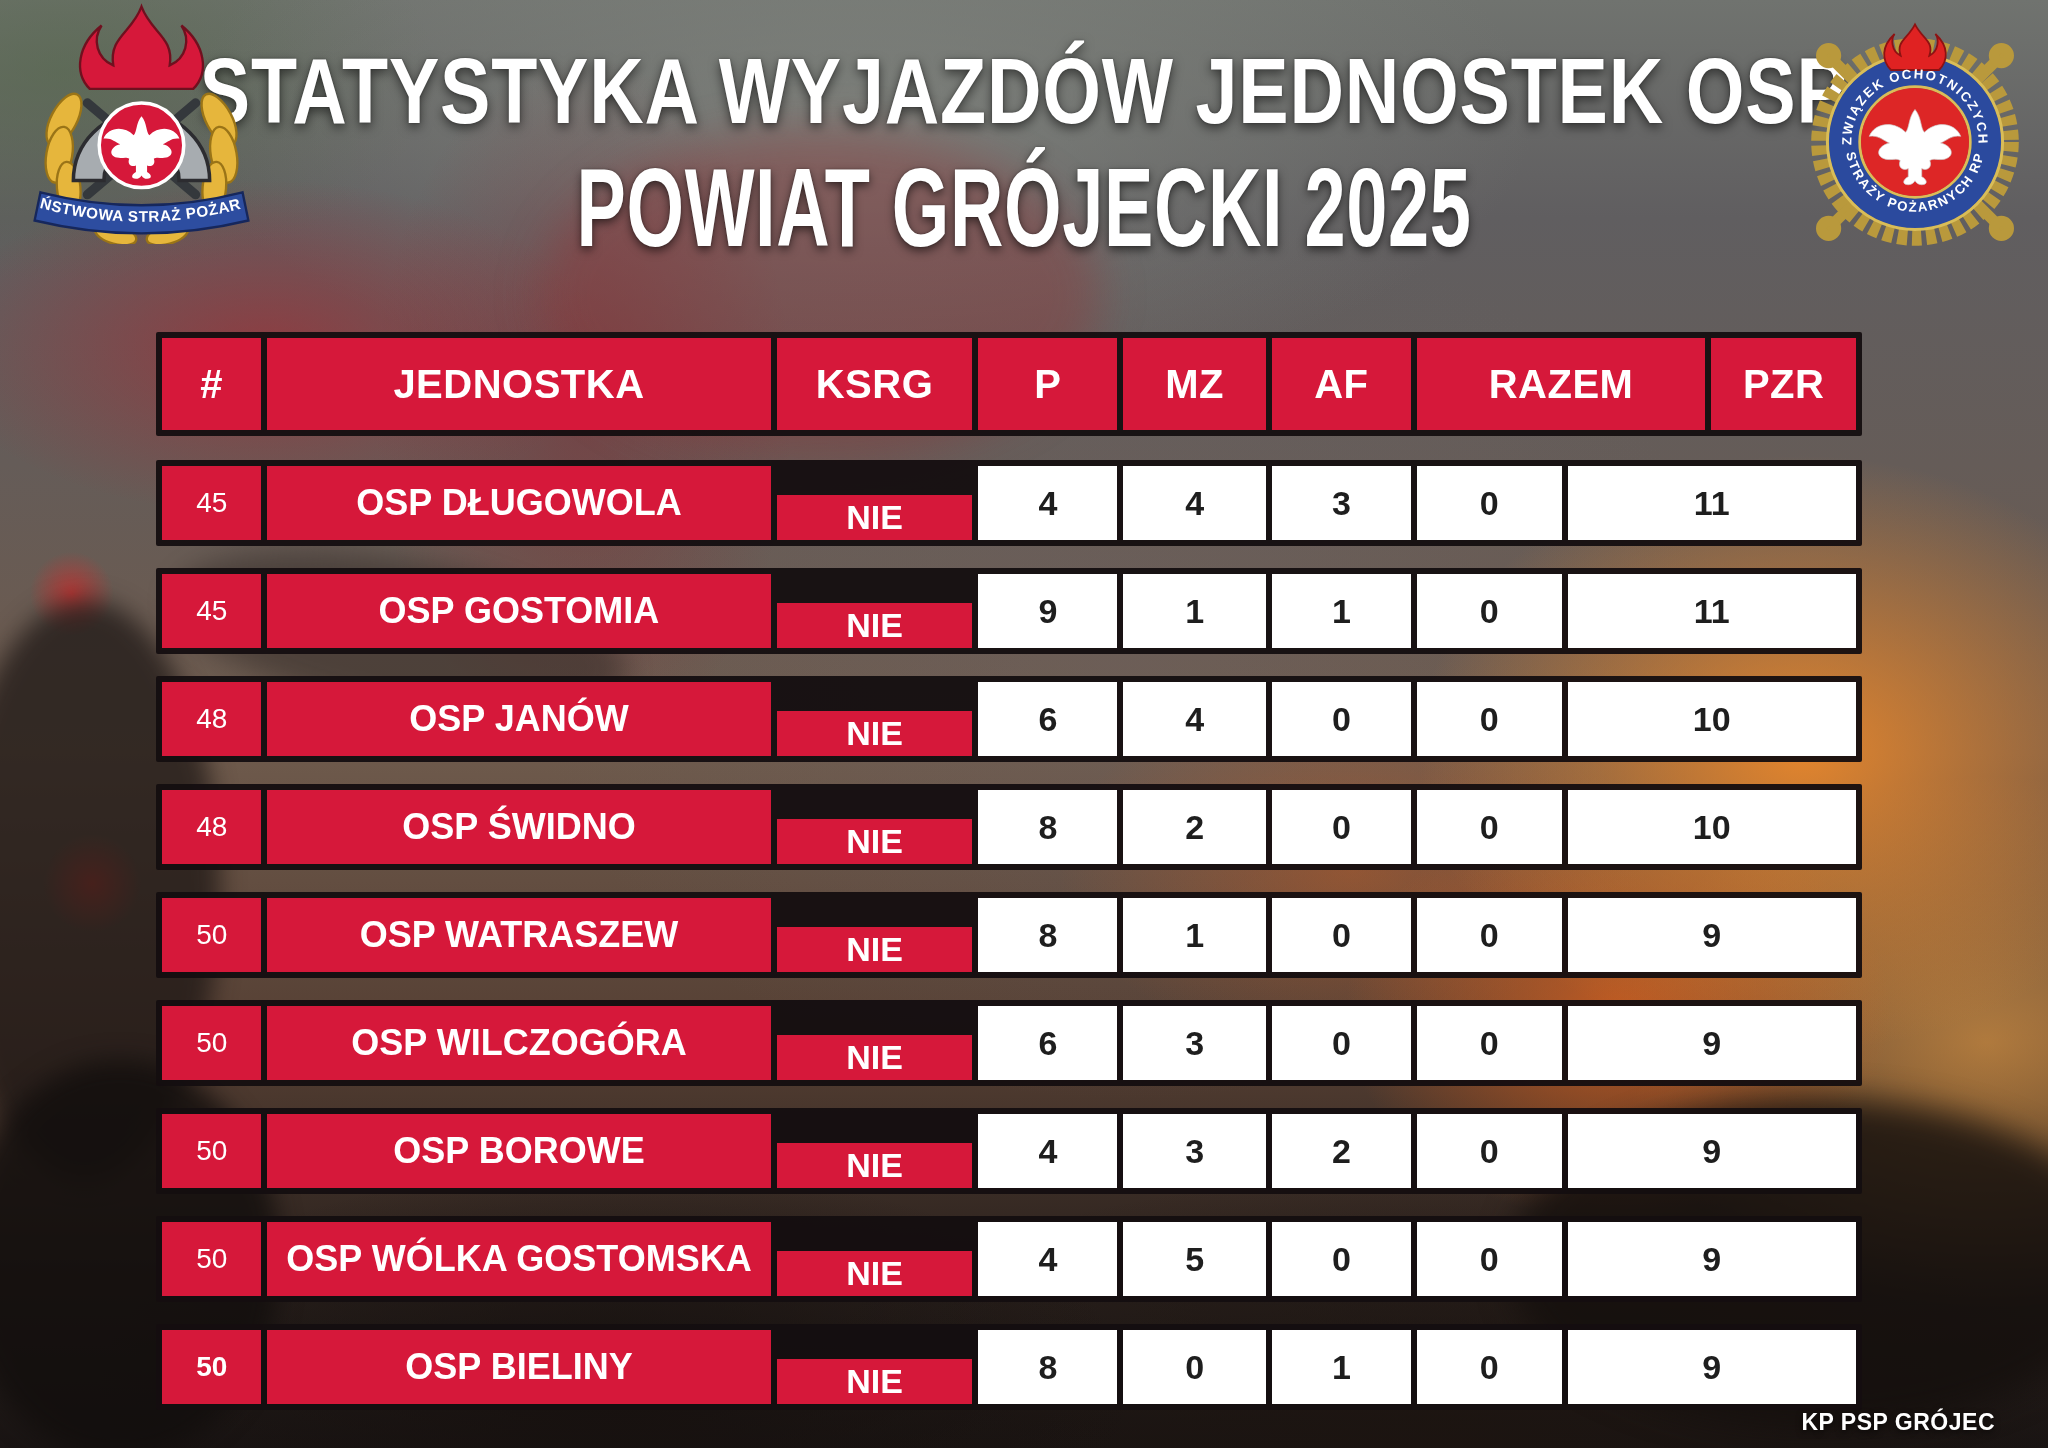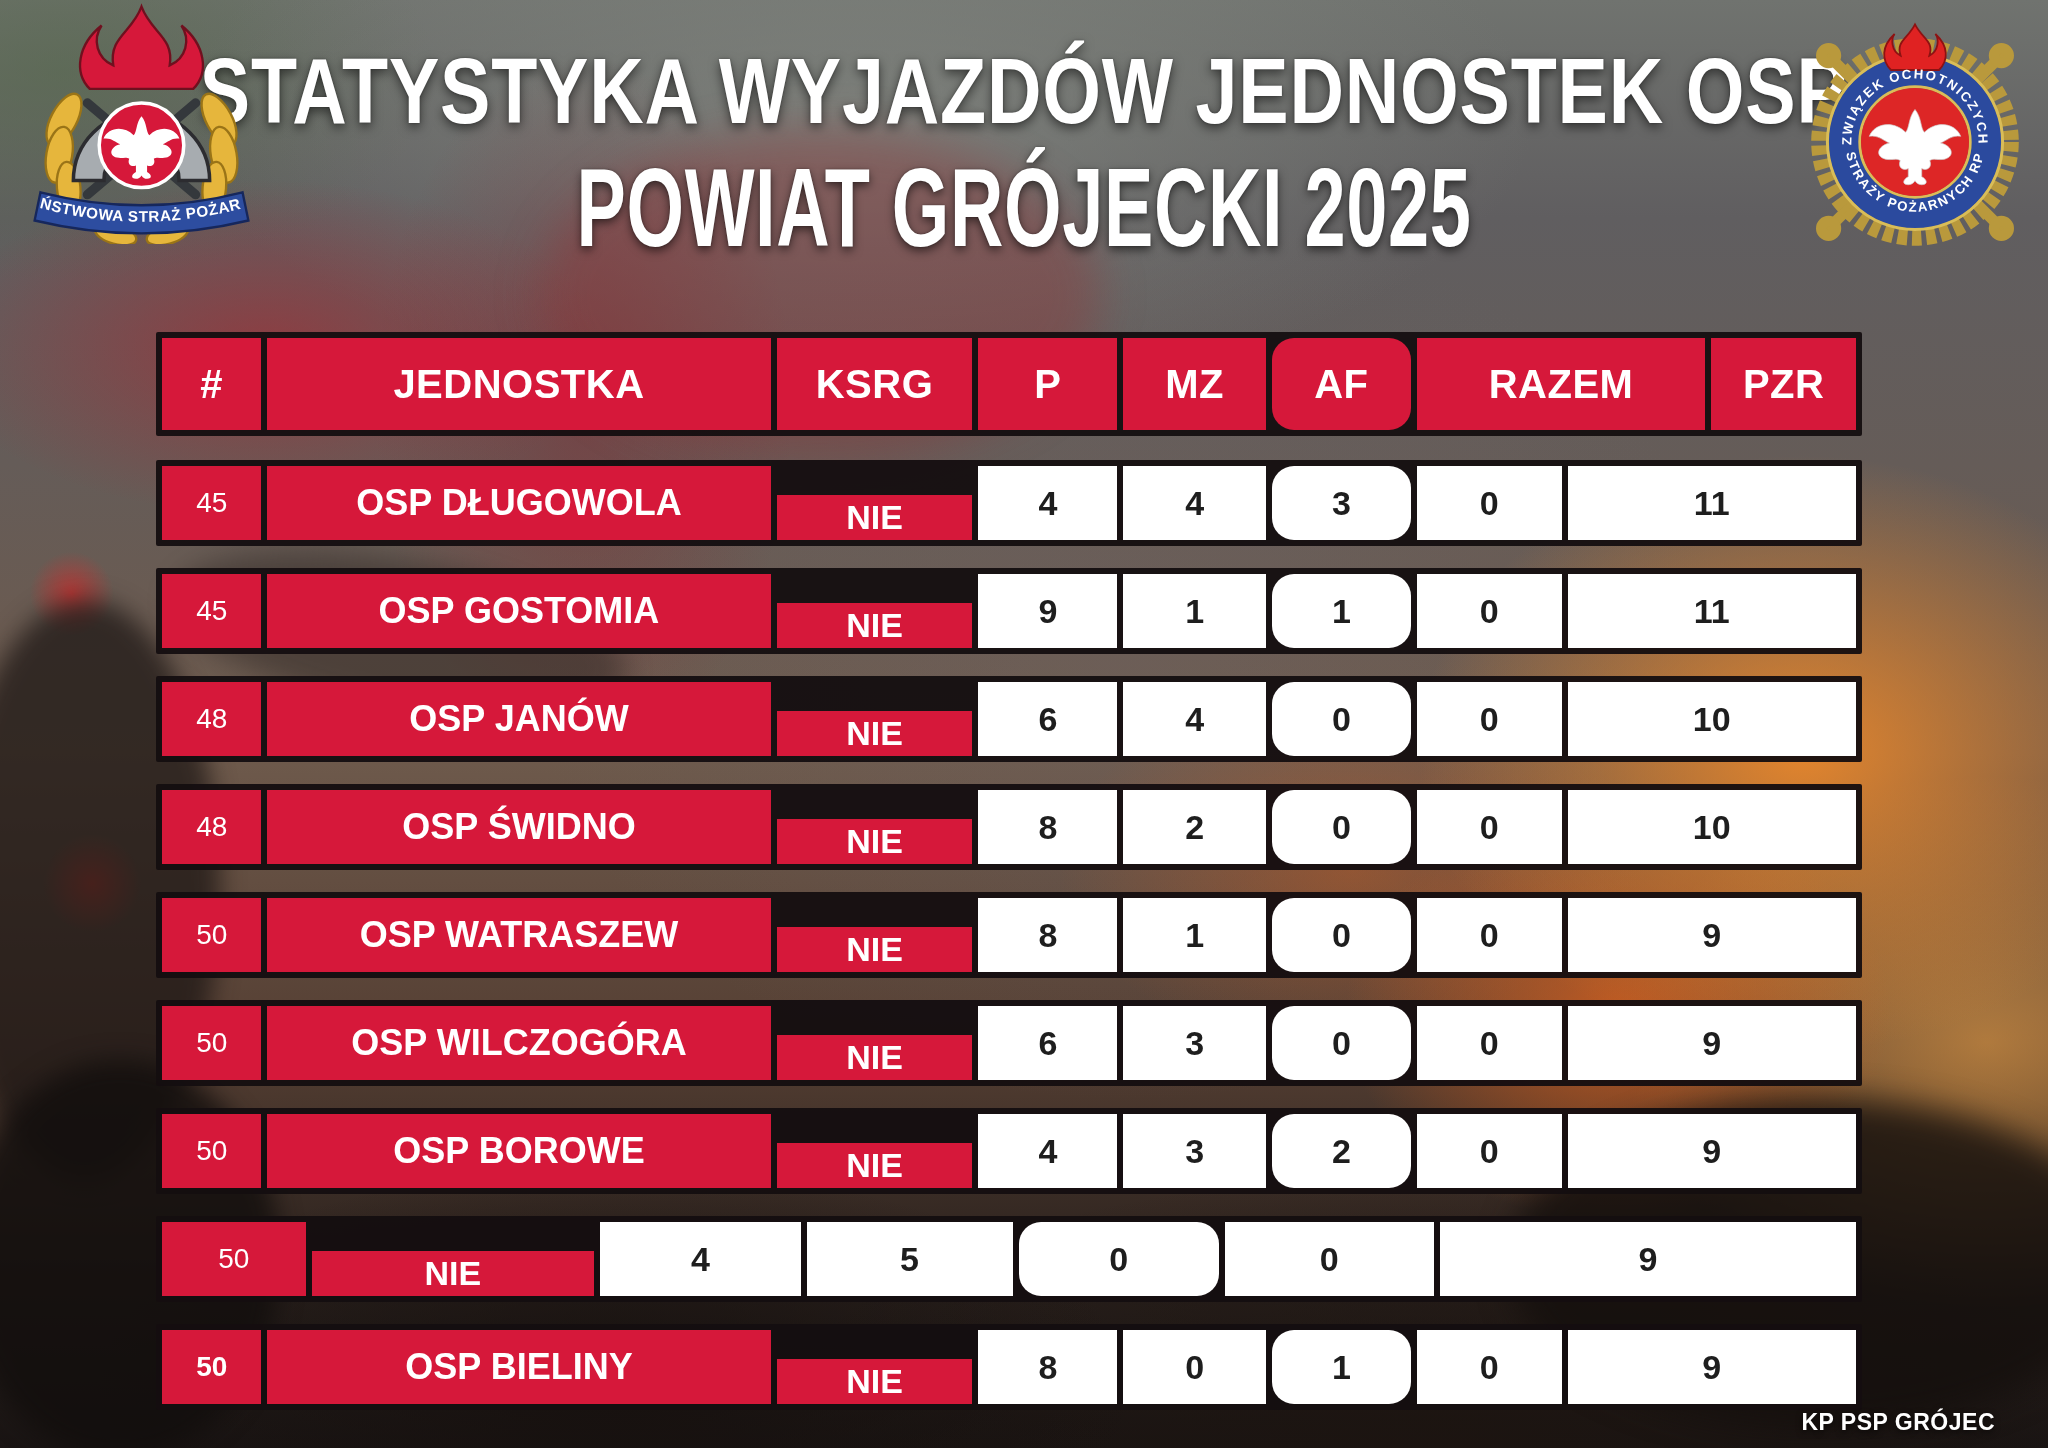--- a/index.html
+++ b/index.html
@@ -39,21 +39,21 @@
   .logo-left{left:24px;top:2px;}
   .logo-right{left:1795px;top:22px;}
   .logo svg text{font-family:"Liberation Sans",sans-serif;}
 
   .table{position:absolute;left:156px;top:332px;width:1706px;z-index:3;}
   .row{display:flex;gap:6px;padding:6px;background:rgba(20,14,16,.95);box-sizing:border-box;border-radius:2px;}
   .row.head{height:104px;margin-bottom:24px;}
   .row.data{height:86px;margin-bottom:22px;}
   .cell{display:flex;align-items:center;justify-content:center;text-align:center;white-space:nowrap;}
   .c0{flex:101 1 0;} .c1{flex:511 1 0;} .c2{flex:199 1 0;} .c3{flex:141 1 0;}
-  .c4{flex:145 1 0;} .c5{flex:141 1 0;border-radius:22px;} .c6{flex:147 1 0;} .c7{flex:293 1 0;}
+  .c4{flex:145 1 0;} .c5{flex:141 1 0;} .c6{flex:147 1 0;} .c7{flex:293 1 0;}
   .hc{background:var(--red,#d6183a);color:#fff;font-weight:bold;font-size:40px;letter-spacing:.5px;}
   .rc{background:var(--red,#d6183a);color:#fff;}
   .wc{background:var(--cellwhite,#fff);color:#1e1e1e;font-weight:bold;font-size:34px;}
   .row.data .c0{font-weight:400;font-size:28px;}
   .row.data .c1{font-weight:bold;font-size:36px;text-align:center;}
   .row.data .c2{font-weight:bold;font-size:34px;margin-top:29px;}
   .row.data:last-child .c0{font-weight:bold;}
 
   .credit{position:absolute;right:53px;bottom:12px;color:#fff;font-weight:bold;font-size:23px;
     letter-spacing:.5px;z-index:4;text-shadow:0 2px 6px rgba(0,0,0,.7);}
@@ -216,20 +216,21 @@
         <div class="cell c1 rc">OSP BOROWE</div>
         <div class="cell c2 rc">NIE</div>
         <div class="cell c3 wc">4</div>
         <div class="cell c4 wc">3</div>
         <div class="cell c5 wc">2</div>
         <div class="cell c6 wc">0</div>
         <div class="cell c7 wc">9</div>
       </div>
       <div class="row data">
         <div class="cell c0 rc">50</div>
+        <div class="cell c1 rc">OSP WÓLKA GOSTOMSKA</div>
         <div class="cell c2 rc">NIE</div>
         <div class="cell c3 wc">4</div>
         <div class="cell c4 wc">5</div>
         <div class="cell c5 wc">0</div>
         <div class="cell c6 wc">0</div>
         <div class="cell c7 wc">9</div>
       </div>
       <div class="row data">
         <div class="cell c0 rc">50</div>
         <div class="cell c1 rc">OSP BIELINY</div>

